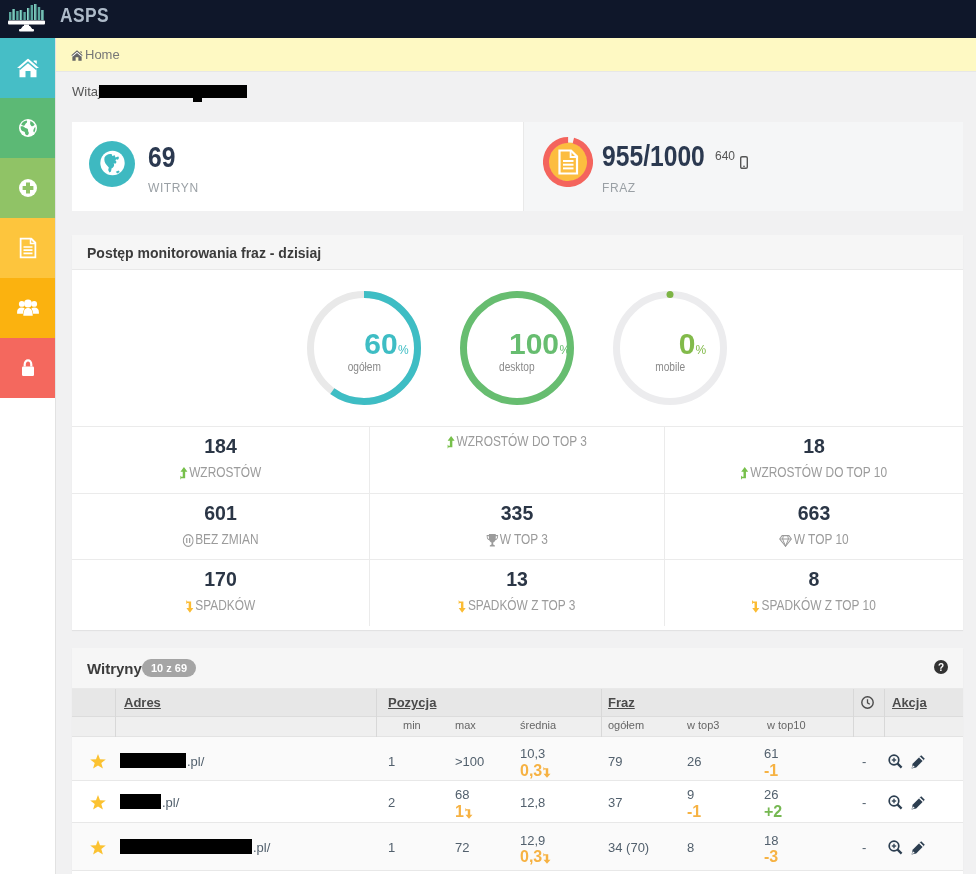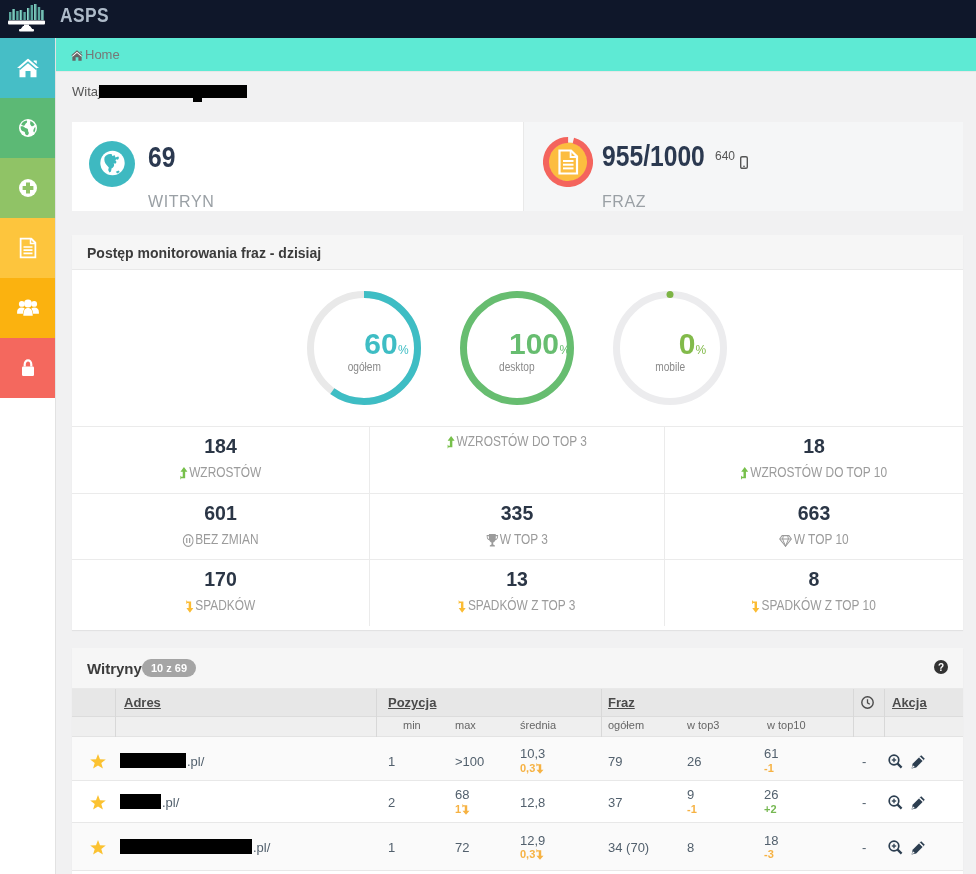--- a/index.html
+++ b/index.html
@@ -7,30 +7,30 @@
 body { font-family:"Liberation Sans", sans-serif; background:#f1f1f2; position:relative; }
 .abs { position:absolute; }
 
 #hdr { left:0; top:0; width:976px; height:38px; background:#0f172a; }
 #brand { left:60px; top:3px; font-size:20.5px; font-weight:bold; color:#aebbc9; letter-spacing:0.5px; transform:scaleX(0.85); transform-origin:0 0; }
 
 #side { left:0; top:38px; width:56px; height:836px; background:#fff; border-right:1px solid #e2e2e2; }
 .sb { position:absolute; left:0; width:55px; height:60px; }
 .sb svg { position:absolute; left:50%; top:50%; transform:translate(-50%,-50%); }
 
-#crumb { left:56px; top:38px; width:920px; height:34px; background:#5eead4; border-bottom:1px solid #e7e7e7; }
+#crumb { left:56px; top:38px; width:920px; height:34px; background:#fef9c3; border-bottom:1px solid #e7e7e7; }
 #crumb .txt { position:absolute; left:29px; top:9px; font-size:13px; color:#777; }
 
 #witaj { left:72px; top:84px; font-size:13px; color:#555; }
 .redact { background:#000; position:absolute; }
 
 #card1 { left:72px; top:122px; width:451px; height:89px; background:#fff; }
 #card2 { left:523px; top:122px; width:440px; height:89px; background:#f5f6f7; border-left:1px solid #e9e9e9; }
 .bignum { font-weight:bold; color:#2b3950; }
-.cardlbl { font-size:16px; color:#9aa0a5; letter-spacing:0.6px;margin-top:12px; }
+.cardlbl { font-size:12px; color:#9aa0a5; letter-spacing:0.6px; }
 
 .panel { background:#fff; box-shadow:0 1px 1px rgba(0,0,0,0.06); }
 .phead { position:absolute; left:0; top:0; width:100%; background:#f6f6f6; border-bottom:1px solid #e9e9e9; }
 #panel1 { left:72px; top:235px; width:891px; height:395px; }
 #panel1 .phead { height:35px; }
 #panel1 .ptitle { position:absolute; left:15px; top:10px; font-size:14px; font-weight:bold; color:#3b3b3b; }
 #panel2 { left:72px; top:648px; width:891px; height:226px; }
 #panel2 .phead { height:41px; }
 #panel2 .ptitle { position:absolute; left:15px; top:12px; font-size:15px; font-weight:bold; color:#3b3b3b; }
 .badge { position:absolute; left:70px; top:11px; background:#a5a5a5; color:#fff; font-size:11px; font-weight:bold; padding:3px 9px; border-radius:9px; }
@@ -44,21 +44,21 @@
 .dn-lbl span { display:inline-block; transform:scaleX(0.78); transform-origin:50% 50%; }
 
 .gcell { position:absolute; text-align:center; border-top:1px solid #ebebeb; }
 .gcell .n { font-size:19.5px; font-weight:bold; color:#2b3646; margin-top:8px; }
 .gcell .l { font-size:14px; color:#9b9b9b; margin-top:6px; transform:scaleX(0.85); transform-origin:50% 50%; }
 .gcell .l svg { vertical-align:-3px; margin-right:2px; }
 
 .th1 { position:absolute; font-size:13px; font-weight:bold; color:#4b4b4b;text-decoration:underline; }
 .th2 { position:absolute; font-size:11px; color:#666; }
 .td { position:absolute; font-size:13px; color:#52606d; }
-.sub { font-size:11px; font-weight:bold; }
+.sub { font-size:16px; font-weight:bold; }
 .amber { color:#f6b243; }
 .green { color:#76b852; }
 .vline { position:absolute; width:1px; background:#d8d8d8; }
 .hrow { position:absolute; left:0; width:891px; }
 </style>
 </head>
 <body>
 <div id="hdr" class="abs">
   <svg class="abs" style="left:8px; top:4px;" width="38" height="29" viewBox="0 0 38 29">
     <g fill="#5ba89f">

